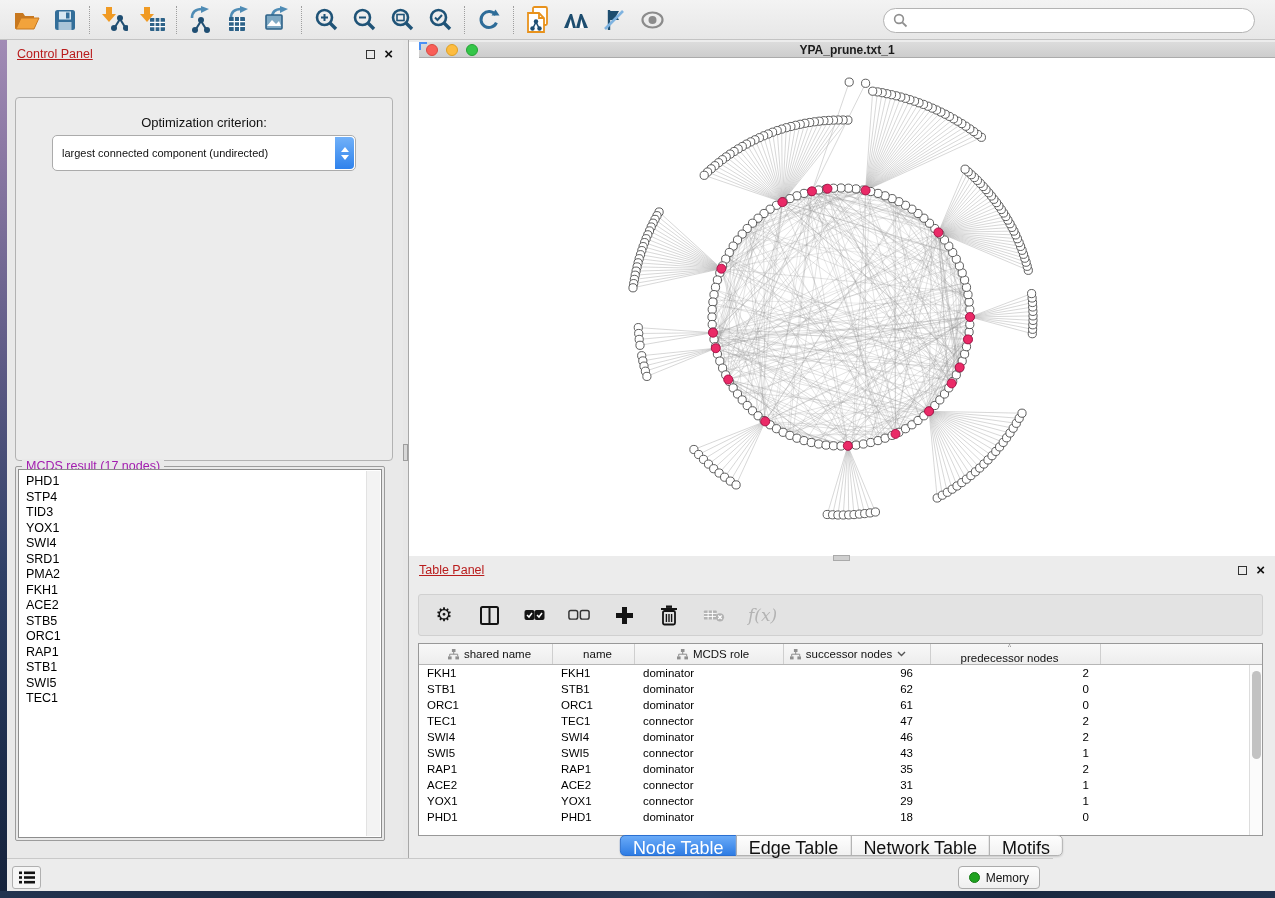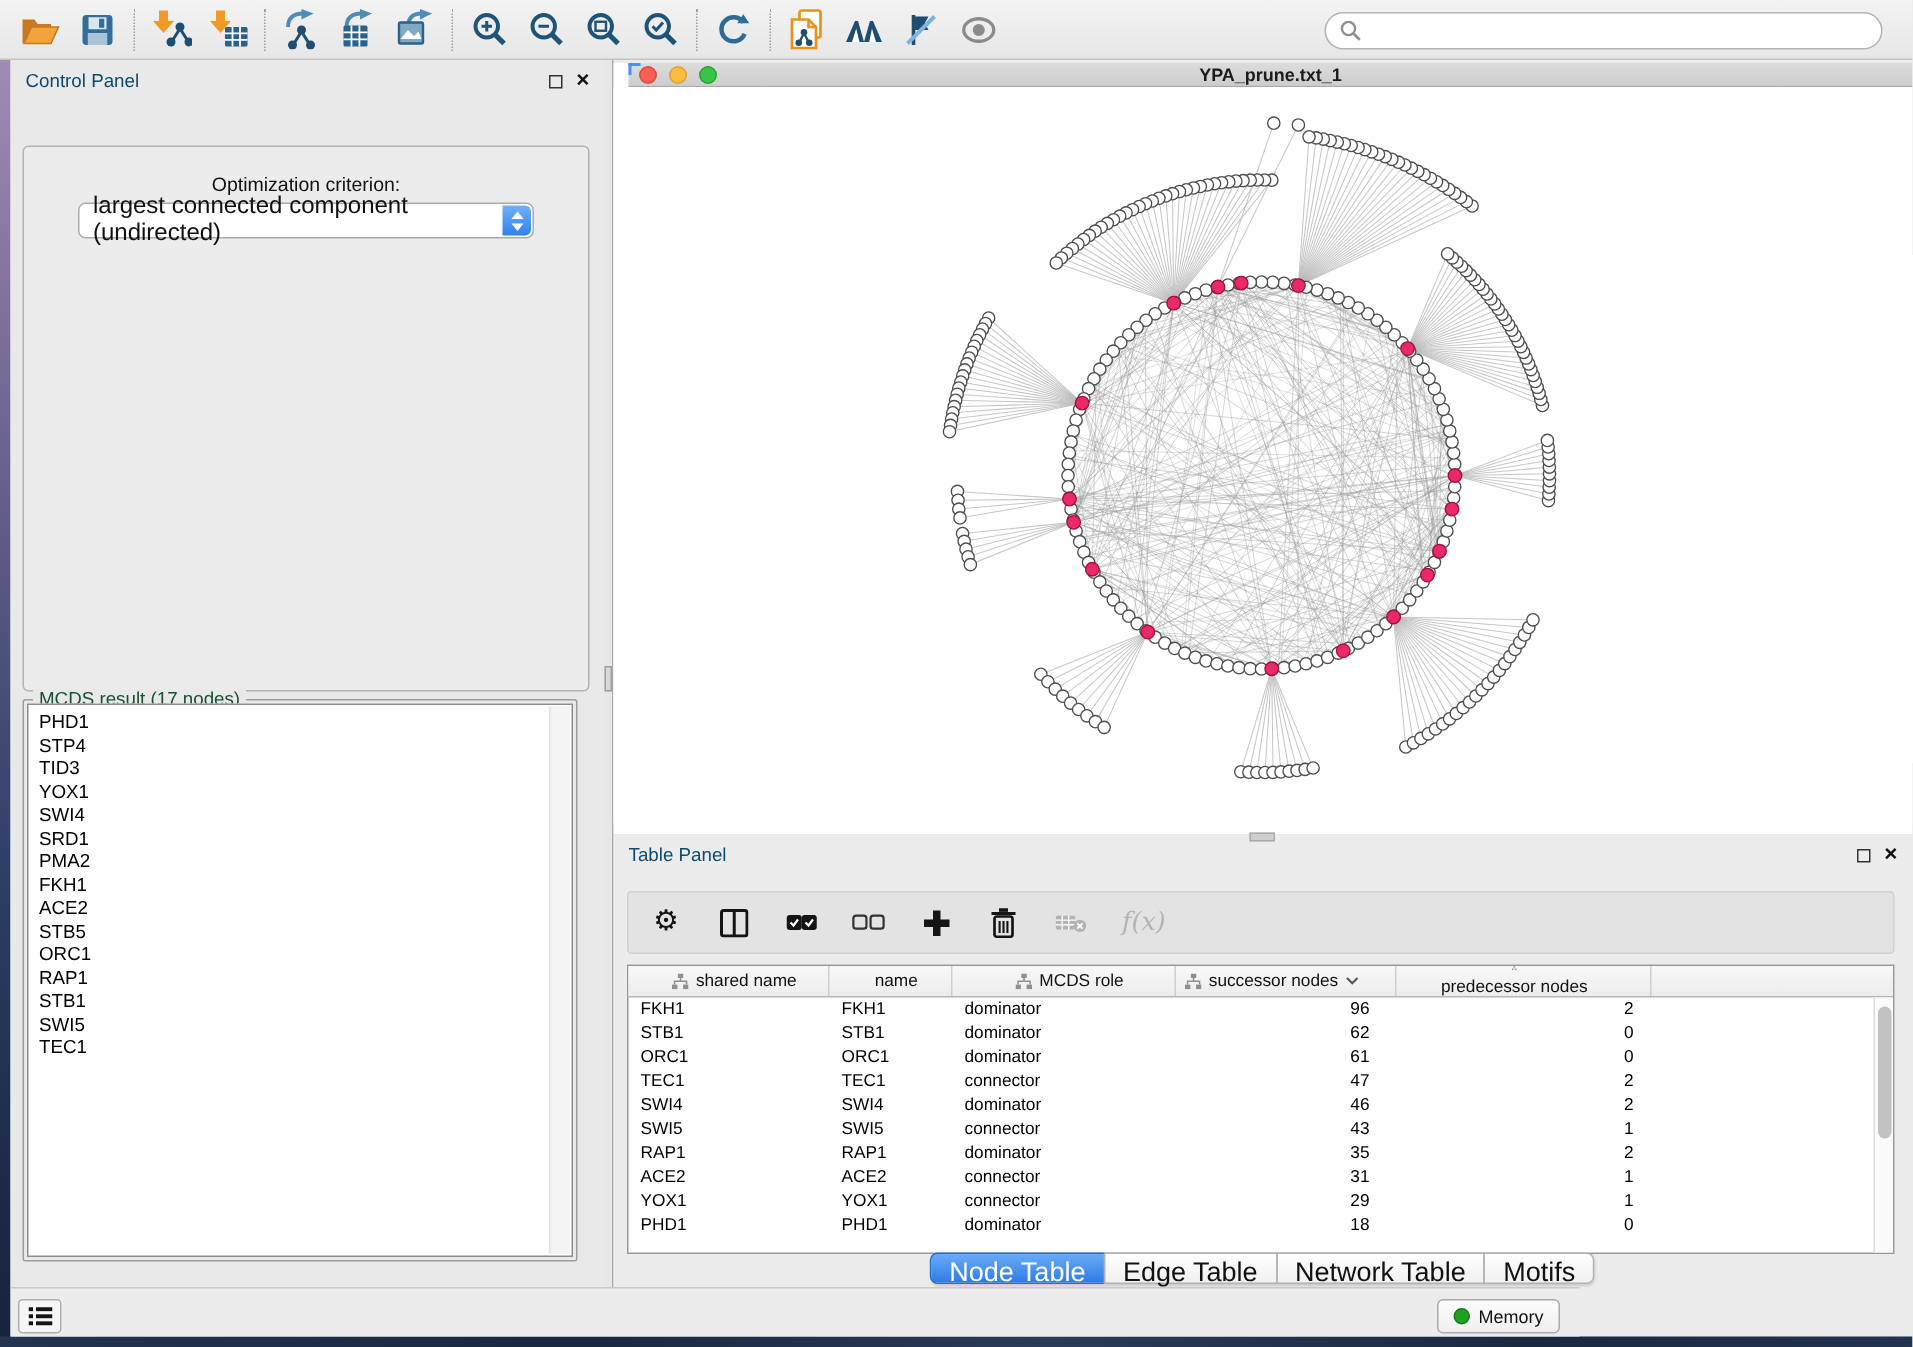--- a/index.html
+++ b/index.html
@@ -19,54 +19,54 @@
     display:flex; align-items:center; padding-left:8px; }
   .tbtn { width:38px; height:34px; display:flex; align-items:center; justify-content:center; }
   .tsep { width:1px; height:28px; border-left:1px dotted #9f9f9f; margin:0 5px; }
   #search-box { position:absolute; right:20px; top:8px; width:372px; height:25px; background:#fff;
     border:1px solid #b3b3b3; border-radius:13px; display:flex; align-items:center; padding:0 9px; }
 
   
   #control-panel { position:absolute; left:7px; top:40px; width:396px; height:818px; background:#e9e9e9; }
   .panel-head { position:absolute; left:0; top:0; right:0; height:28px; display:flex; align-items:center;
     padding:0 10px; }
-  .panel-head .ptitle { font-size:12.5px; color:#0c4a6e; }
+  .panel-head .ptitle { font-size:12.5px; color:#b91c1c;text-decoration:underline; }
   .win-mini { margin-left:auto; display:flex; gap:9px; align-items:center; }
   .float-ico { width:9px; height:9px; border:1.5px solid #333; display:inline-block; }
   .close-ico { font-weight:bold; font-size:15px; line-height:10px; color:#111; }
 
   #cp-tabs { position:absolute; top:74px; left:50%; transform:translateX(-50%); display:flex; }
   .seg-tab { height:21px; padding:2px 13px; font-size:12.5px; background:linear-gradient(#fefefe,#f1f1f1);
     border:1px solid #b2b2b2; margin-left:-1px; white-space:nowrap; color:#111; }
   .seg-tab:first-child { border-radius:4px 0 0 4px; }
   .seg-tab:last-child { border-radius:0 4px 4px 0; }
   .seg-tab.active { background:linear-gradient(#6aabf8,#2e7ce4); color:#fff; border-color:#2a6fd0; border-radius:4px; }
 
   #cp-box { position:absolute; left:8px; right:10px; top:57px; height:364px; background:#ececec;
     border:1px solid #b2b2b2; border-radius:4px; }
   #opt-label { position:absolute; top:17px; width:100%; text-align:center; font-size:13px; color:#111; }
-  #opt-select { position:absolute; left:36px; right:36px; top:37px; height:24px; background:#fff;
+  #opt-select { position:absolute; left:36px; right:36px; top:37px; height:36px; background:#fff;
     border:1px solid #ababab; border-radius:5px; display:flex; align-items:center; padding-left:9px;
-    font-size:16px; color:#111; }
+    font-size:11px; color:#111; }
   #opt-stepper { position:absolute; right:1px; top:1px; bottom:1px; width:19px; border-radius:0 4px 4px 0;
     background:linear-gradient(#71b1f9,#2f82ec); display:flex; flex-direction:column; align-items:center;
     justify-content:center; gap:3px; }
   .tri-up { width:0; height:0; border-left:4px solid transparent; border-right:4px solid transparent;
     border-bottom:5px solid #fff; }
   .tri-down { width:0; height:0; border-left:4px solid transparent; border-right:4px solid transparent;
     border-top:5px solid #fff; }
   #cp-buttons { position:absolute; top:71px; width:100%; display:flex; justify-content:center; gap:13px; }
   .push-btn { height:23px; padding:0 17px; background:linear-gradient(#fdfdfd,#f0f0f0);
     border:1px solid #9e9e9e; border-radius:5px; font-size:13px; color:#111; font-family:inherit; }
   .push-btn.focused { box-shadow:0 0 1px 3px #8dbdf9; border-color:#6aa3e8; }
 
   #mcds-group { position:absolute; left:8px; right:18px; top:426px; height:375px;
     border:1px solid #9c9c9c; border-radius:2px; }
   #mcds-legend { position:absolute; top:-8px; left:6px; background:#e9e9e9; padding:0 4px;
-    font-size:12.5px; color:#14532d; }
+    font-size:12.5px; color:#a21caf; }
   #mcds-list { position:absolute; left:2px; right:2px; top:2px; bottom:2px; background:#fff;
     border:1px solid #8d8d8d; overflow:hidden; }
   #mcds-items { padding:4px 0 0 7px; font-size:12.5px; line-height:15.5px; color:#000; }
   #mcds-scroll { position:absolute; right:1px; top:1px; bottom:1px; width:14px; background:#f3f3f3;
     border-left:1px solid #e2e2e2; }
 
   
   #v-splitter { position:absolute; left:403px; top:40px; width:6px; height:818px; background:#e7e7e7;
     border-right:1px solid #a8a8a8; }
   #v-splitter .handle { position:absolute; left:0; top:404px; width:5px; height:17px; background:#d8d8d8;

